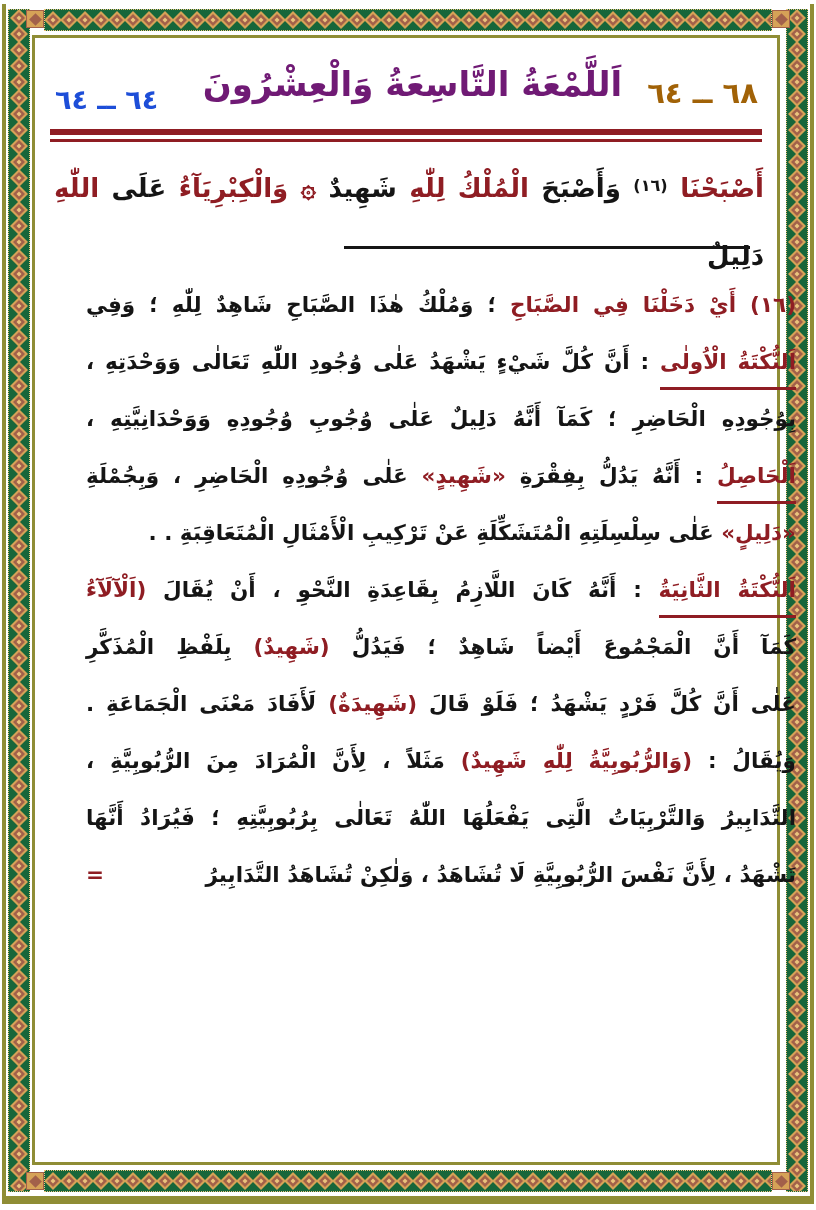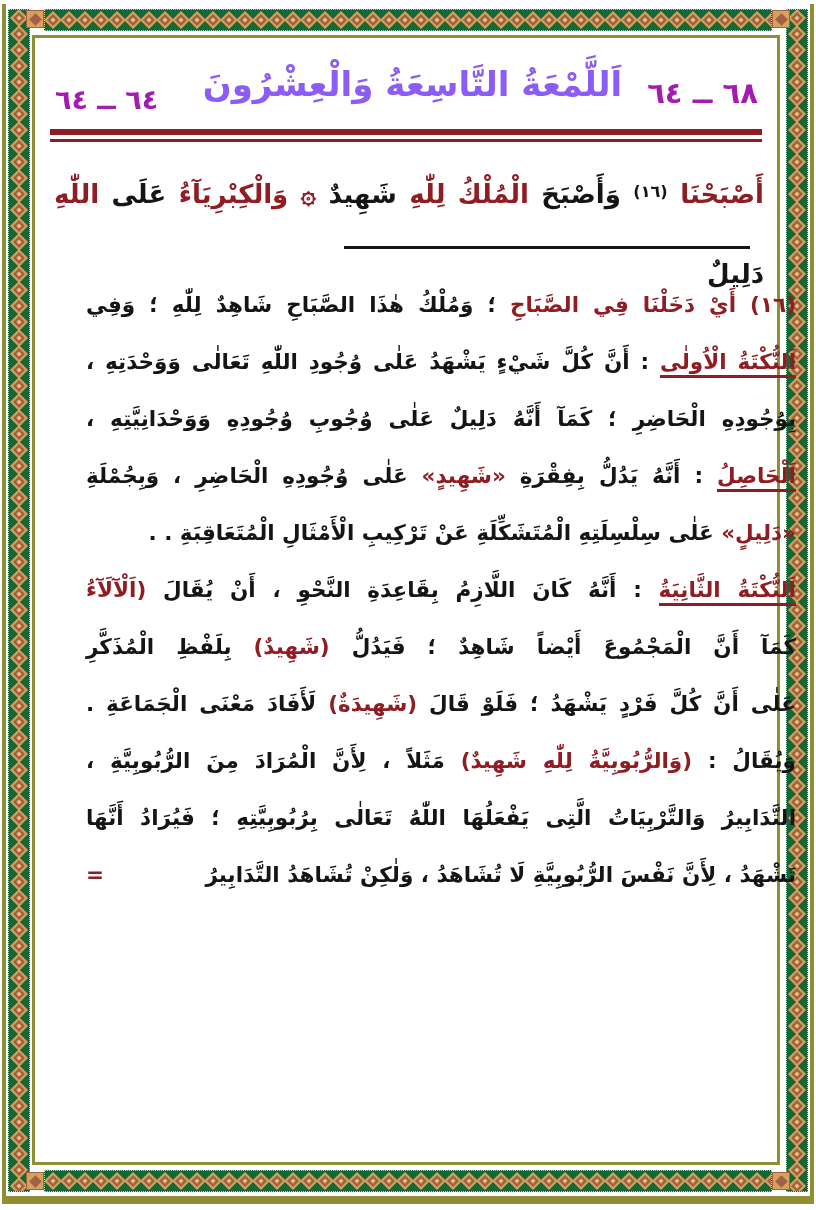--- a/index.html
+++ b/index.html
@@ -21,51 +21,51 @@
   #band-bottom{left:44px;top:1170px;width:728px;height:22px;}
   #band-left{left:8px;top:9px;width:22px;height:1183px;}
   #band-right{left:786px;top:9px;width:22px;height:1183px;}
   .corner{position:absolute;width:18px;height:18px;background:#d6a257;border:1px solid #a2604a;box-sizing:border-box;}
   .corner-diamond{position:absolute;left:4px;top:4px;width:9px;height:9px;background:#a2604a;transform:rotate(45deg);}
   #corner-tl{left:26px;top:10px;} #corner-tr{left:772px;top:10px;}
   #corner-bl{left:26px;top:1172px;} #corner-br{left:772px;top:1172px;}
   
   #ghost-numbers{
     position:absolute;left:55px;top:84px;font-size:27px;font-weight:bold;
-    color:#a21caf;direction:rtl;letter-spacing:2px;text-align:center;
+    color:#1d4ed8;direction:rtl;letter-spacing:2px;text-align:center;
   }
   #page-title{
     position:absolute;left:9px;right:0;top:64px;text-align:center;
-    font-size:34px;font-weight:bold;color:#8b5cf6;direction:rtl;
+    font-size:34px;font-weight:bold;color:#701a75;direction:rtl;
   }
   #page-range{
     position:absolute;right:58px;top:76px;font-size:29px;font-weight:bold;
-    color:#a21caf;direction:rtl;letter-spacing:2px;
+    color:#a16207;direction:rtl;letter-spacing:2px;
   }
   #rule-top{position:absolute;left:50px;top:129px;width:712px;height:6px;background:#8f1d23;}
   #rule-bottom{position:absolute;left:50px;top:139px;width:712px;height:3px;background:#8f1d23;}
   
   #verse{
     position:absolute;left:54px;top:156px;width:710px;direction:rtl;
-    font-size:26px;font-weight:bold;line-height:76px;color:#151515;
+    font-size:26px;font-weight:bold;line-height:64px;color:#151515;
     text-align:justify;text-align-last:justify;
   }
   
   #fn-sep{position:absolute;left:344px;top:246px;width:406px;height:3px;background:#151515;}
   #footnote{
     position:absolute;left:54px;top:276px;width:710px;direction:rtl;
     font-size:21.5px;font-weight:bold;color:#151515;margin-left:32px;
   }
   .fn-line{height:57px;line-height:57px;}
   .align-justify{text-align:justify;text-align-last:justify;}
   .align-center{text-align:center;text-align-last:center;}
   .align-right{text-align:right;text-align-last:right;}
   .c-red{color:#8f1d23;}
   .c-black{color:#151515;}
-  .u-line{border-bottom:3px solid #8f1d23;padding-bottom:1px;}
+  .u-line{border-bottom:3px solid #8f1d23;padding-bottom:13px;}
   .small-ref{font-size:0.62em;position:relative;top:-6px;}
   .float-left{float:left;}
 </style>
 </head>
 <body>
 
 <div class="page">
 
   <div class="olive" id="olive-left"></div>
   <div class="olive" id="olive-right"></div>

